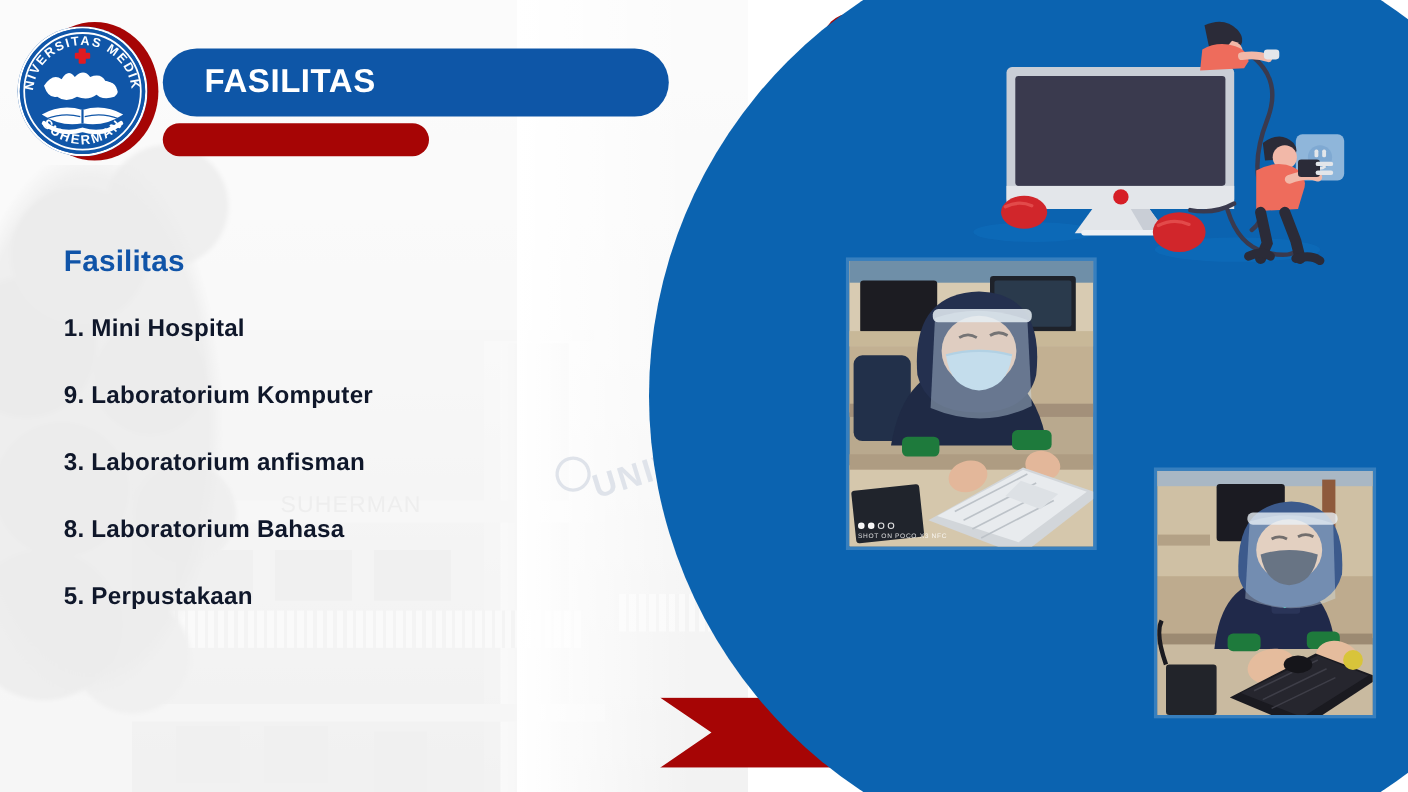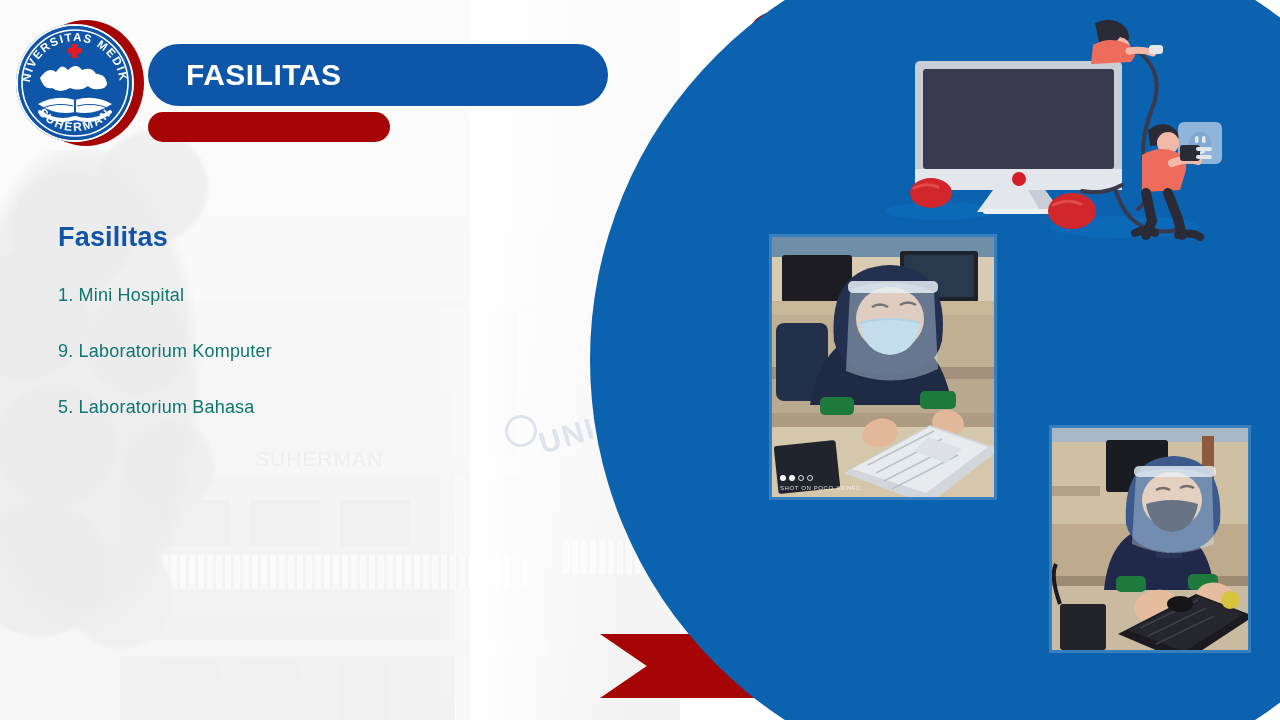--- a/index.html
+++ b/index.html
@@ -64,21 +64,21 @@
   
   .logo-wrap{position:absolute;left:12px;top:14px;width:136px;height:136px;}
   .logo-red{position:absolute;left:16px;top:6px;width:116px;height:126px;border-radius:58px/63px;background:#A60505;}
   .logo-blue{position:absolute;left:4px;top:10px;width:118px;height:118px;border-radius:50%;background:#1056A8;
      box-shadow:0 0 0 2px #fff inset;}
   .logo-svg{position:absolute;left:4px;top:10px;width:118px;height:118px;}
 
   
   .list{position:absolute;left:58px;top:222px;width:520px;}
   .list-head{color:#1054A8;font-size:27px;font-weight:700;margin-bottom:32px;letter-spacing:.2px;}
-  .list-item{color:#0f766e;font-size:18px;font-weight:400;margin-bottom:35px;letter-spacing:.2px;white-space:nowrap;}
+  .list-item{color:#0f172a;font-size:22px;font-weight:700;margin-bottom:35px;letter-spacing:.2px;white-space:nowrap;}
 
   
   .illus{position:absolute;left:880px;top:15px;width:400px;height:235px;}
 
   
   .photo{position:absolute;overflow:hidden;}
   .photo.p1{left:772px;top:237px;width:222px;height:260px;box-shadow:0 0 0 3px rgba(255,255,255,.18);}
   .photo.p2{left:1052px;top:428px;width:196px;height:222px;box-shadow:0 0 0 3px rgba(255,255,255,.18);}
   .ph-wm{position:absolute;left:8px;bottom:6px;color:rgba(255,255,255,.82);font-size:6px;letter-spacing:.6px;
          font-family:"Liberation Sans",sans-serif;}
@@ -312,16 +312,18 @@
       <path d="M26 84 q16 -6 31 -2" stroke="#1056A8" stroke-width="1" fill="none"></path>
       <path d="M61 82 q16 -4 31 2" stroke="#1056A8" stroke-width="1" fill="none"></path>
       <path d="M24 88 q16 12 35 6 q19 6 35 -6" stroke="#ffffff" stroke-width="4" fill="none" stroke-linecap="round"></path>
     </svg>
   </div>
 
   <div class="list">
     <div class="list-head">Fasilitas</div>
     <div class="list-item">1. Mini Hospital</div>
     <div class="list-item">9. Laboratorium Komputer</div>
-    <div class="list-item">5. Laboratorium Bahasa</div>
+    <div class="list-item">3. Laboratorium anfisman</div>
+    <div class="list-item">8. Laboratorium Bahasa</div>
+    <div class="list-item">5. Perpustakaan</div>
   </div>
 
 </div>
 
 </body></html>

